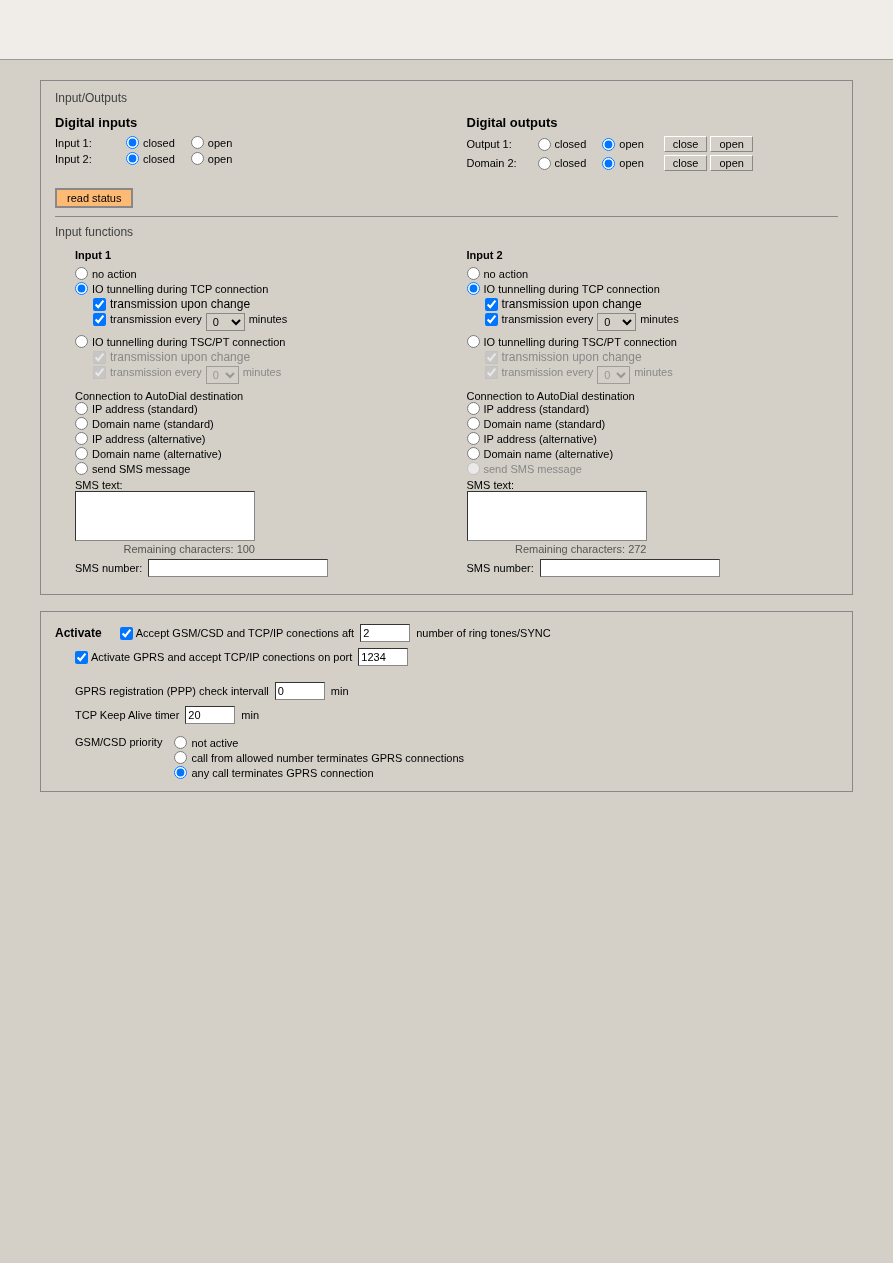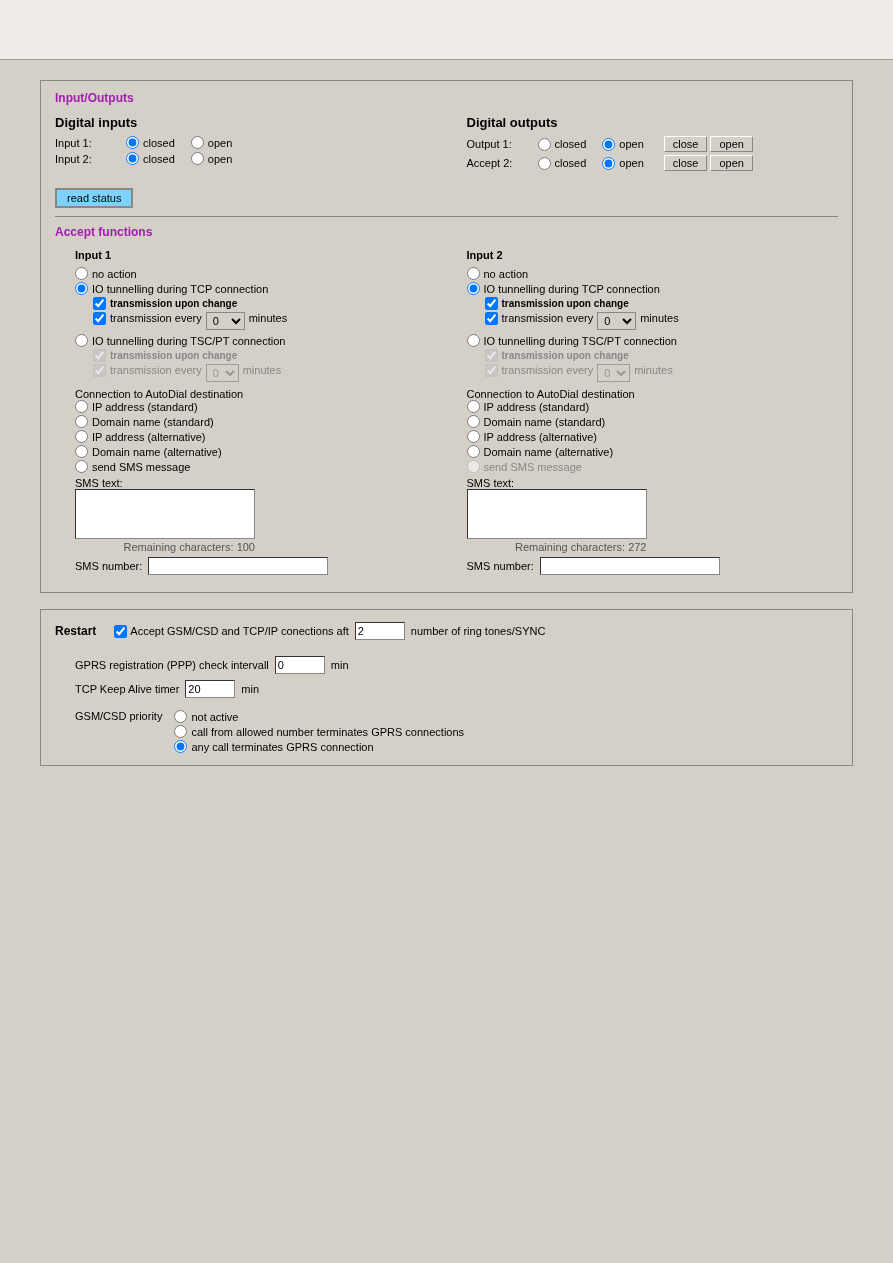--- a/index.html
+++ b/index.html
@@ -19,24 +19,24 @@
       display: flex;
       flex-direction: column;
       gap: 16px;
     }
     .panel {
       background: #d4d0c8;
       border: 1px solid #888;
       padding: 10px 14px 14px 14px;
     }
     .panel-title {
-      font-weight: bold;
+      font-weight: normal;
       font-size: 12px;
       margin-bottom: 10px;
-      color: #a21caf;
+      color: #404040;
     }
     .section-title {
       font-weight: bold;
       font-size: 13px;
       margin-bottom: 6px;
     }
     .digital-row {
       display: flex;
       gap: 40px;
       margin-bottom: 8px;
@@ -63,21 +63,21 @@
       background: #d4d0c8;
       border: 1px solid #888;
       border-top-color: #fff;
       border-left-color: #fff;
       padding: 1px 8px;
       font-size: 11px;
       cursor: pointer;
       min-width: 38px;
     }
     .read-status-btn {
-      background: #7dd3fc;
+      background: #fdba74;
       border: 2px solid #888;
       padding: 2px 10px;
       font-size: 11px;
       cursor: pointer;
       margin-top: 6px;
     }
     .output-btns {
       display: flex;
       gap: 3px;
       margin-left: 4px;
@@ -106,21 +106,21 @@
       margin-bottom: 2px;
     }
     .radio-option label { font-size: 11px; }
     .sub-option {
       margin-left: 18px;
       display: flex;
       align-items: center;
       gap: 4px;
       margin-bottom: 2px;
     }
-    .sub-option label { font-size: 10px; font-weight: bold; }
+    .sub-option label { font-size: 12px; }
     .minutes-row {
       margin-left: 18px;
       display: flex;
       align-items: flex-start;
       gap: 4px;
       margin-bottom: 4px;
     }
     .minutes-row label { font-size: 11px; }
     select.small-select {
       font-size: 11px;
@@ -250,42 +250,42 @@
           <label class="radio-group">
             <input type="radio" name="output1" checked="" style="">
             <span>open</span>
           </label>
           <div class="output-btns">
             <button class="btn">close</button>
             <button class="btn">open</button>
           </div>
         </div>
         <div class="io-row">
-          <span class="io-label">Accept 2:</span>
+          <span class="io-label">Domain 2:</span>
           <label class="radio-group">
             <input type="radio" name="output2" style="">
             <span>closed</span>
           </label>
           <label class="radio-group">
             <input type="radio" name="output2" checked="" style="">
             <span>open</span>
           </label>
           <div class="output-btns">
             <button class="btn">close</button>
             <button class="btn">open</button>
           </div>
         </div>
       </div>
     </div>
 
     <button class="read-status-btn">read status</button>
 
     <hr class="panel-divider">
 
-    <div class="panel-title">Accept functions</div>
+    <div class="panel-title">Input functions</div>
 
     <div class="input-functions-grid">
 
       <div class="input-col">
         <div class="input-col-title">Input 1</div>
 
         <div class="radio-option">
           <input type="radio" name="in1func" style="">
           <label>no action</label>
         </div>
@@ -426,29 +426,36 @@
         </div>
       </div>
     </div>
   </div>
 
   <div class="incoming-panel">
     <div style="display:flex; gap:0; align-items:flex-start; flex-direction:column;">
       <div class="incoming-grid">
 
         <div class="incoming-row">
-          <span class="incoming-title">Restart</span>
+          <span class="incoming-title">Activate</span>
           <label class="checkbox-lbl">
             <input type="checkbox" checked="" style="">
             <span>Accept GSM/CSD and TCP/IP conections aft</span>
           </label>
           <input type="text" class="text-input-small" value="2" style="">
           <span>number of ring tones/SYNC</span>
         </div>
 
+        <div class="incoming-row incoming-indent">
+          <label class="checkbox-lbl">
+            <input type="checkbox" checked="" style="">
+            <span>Activate GPRS and accept TCP/IP conections on port</span>
+          </label>
+          <input type="text" class="text-input-small" value="1234" style="">
+        </div>
 
         <div class="incoming-row" style="margin-top:10px; margin-left:20px;">
           <span>GPRS registration (PPP) check intervall</span>
           <input type="text" class="text-input-small" value="0" style="">
           <span>min</span>
         </div>
 
 
         <div class="incoming-row" style="margin-left:20px;">
           <span>TCP Keep Alive timer</span>

